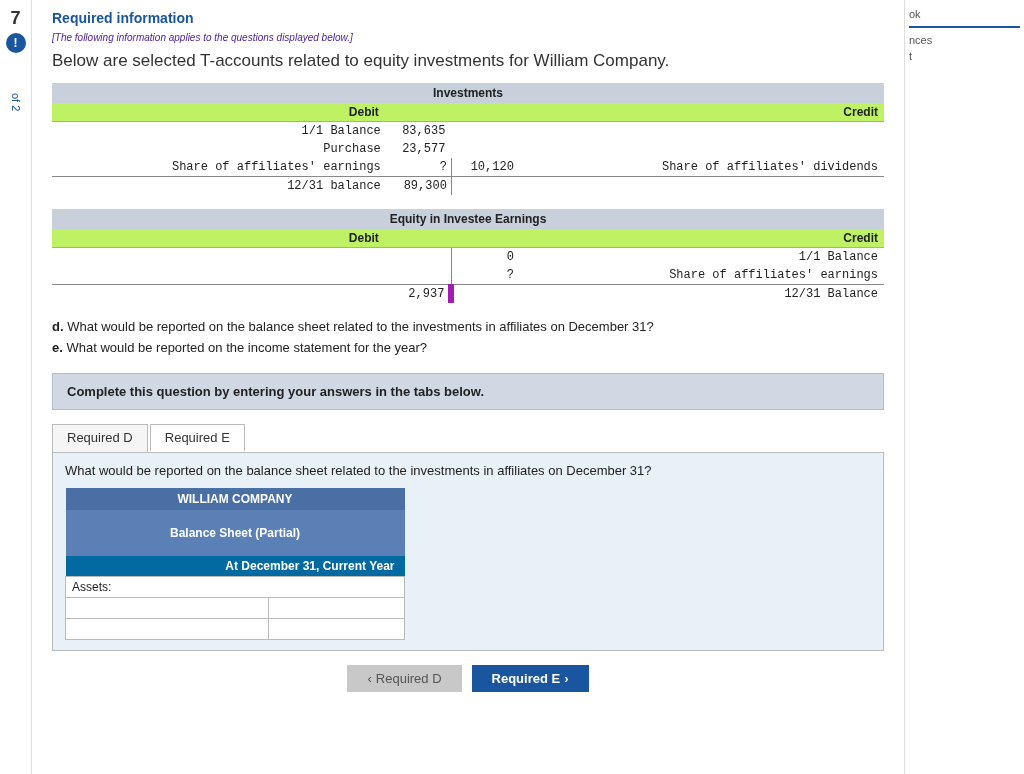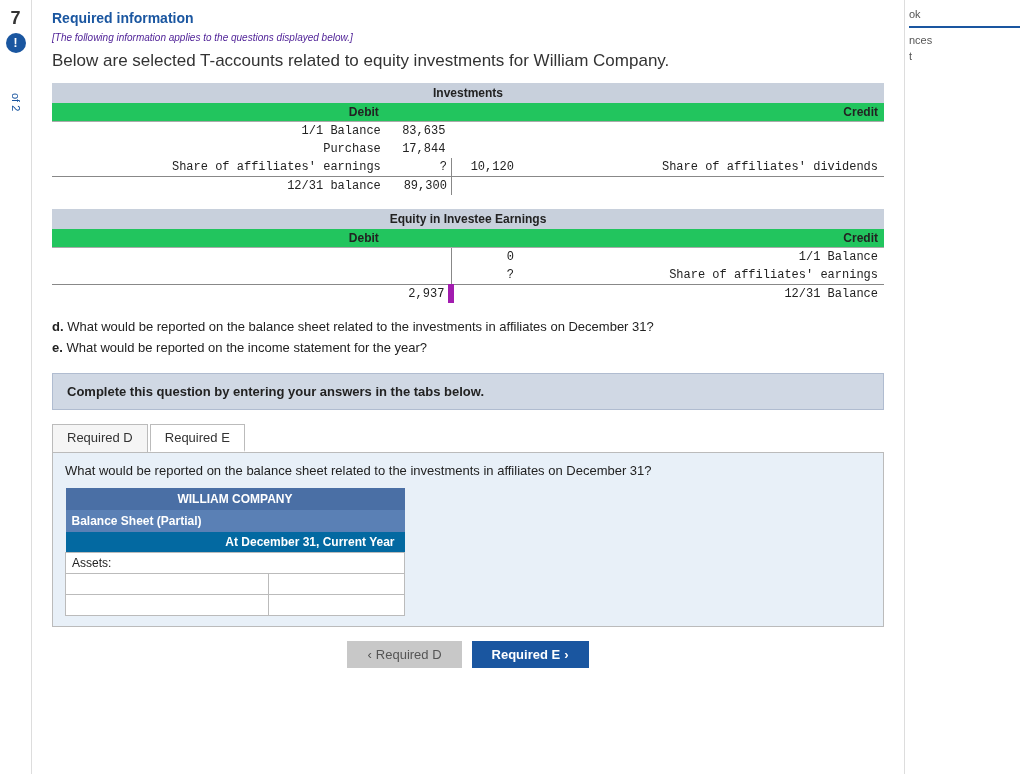--- a/index.html
+++ b/index.html
@@ -92,21 +92,21 @@
       font-size: 12px;
     }
     .t-account-table .header-row td {
       background: #c8d0dc;
       text-align: center;
       font-weight: bold;
       padding: 3px 6px;
       font-size: 12px;
     }
     .t-account-table .subheader-row td {
-      background: #22c55e;
+      background: #bef264;
       font-weight: bold;
       padding: 2px 6px;
       border-bottom: 1px solid #aaa;
     }
     .t-account-table td {
       padding: 2px 6px;
       vertical-align: top;
     }
     
     .questions-section {
@@ -170,22 +170,22 @@
     .company-table .company-header {
       background: #4a6fa5;
       color: white;
       text-align: center;
       padding: 4px 6px;
       font-weight: bold;
     }
     .company-table .company-subheader {
       background: #5a80b5;
       color: white;
-      text-align: left;
-      padding: 4px 6px;
+      text-align: center;
+      padding: 16px 6px;
       font-weight: bold;
     }
     .company-table .company-subheader2 {
       background: #0369a1;
       color: white;
       text-align: right;
       padding: 3px 10px;
       font-weight: bold;
     }
     .company-table td {
@@ -273,21 +273,21 @@
         <td style="text-align:right; width:44%;">Credit</td>
       </tr>
       <tr class="monospace">
         <td style="text-align:right; padding-right:4px;">1/1 Balance</td>
         <td style="text-align:right;">83,635</td>
         <td></td>
         <td></td>
       </tr>
       <tr class="monospace">
         <td style="text-align:right; padding-right:4px;">Purchase</td>
-        <td style="text-align:right;">17,844</td>
+        <td style="text-align:right;">23,577</td>
         <td></td>
         <td></td>
       </tr>
       <tr class="monospace">
         <td style="text-align:right; padding-right:4px;">Share of affiliates' earnings</td>
         <td style="text-align:right; border-right:1px solid #888; padding-right:4px;">?</td>
         <td style="text-align:right; padding-right:4px;">10,120</td>
         <td style="text-align:right;">Share of affiliates' dividends</td>
       </tr>
       <tr class="monospace border-top-line">

